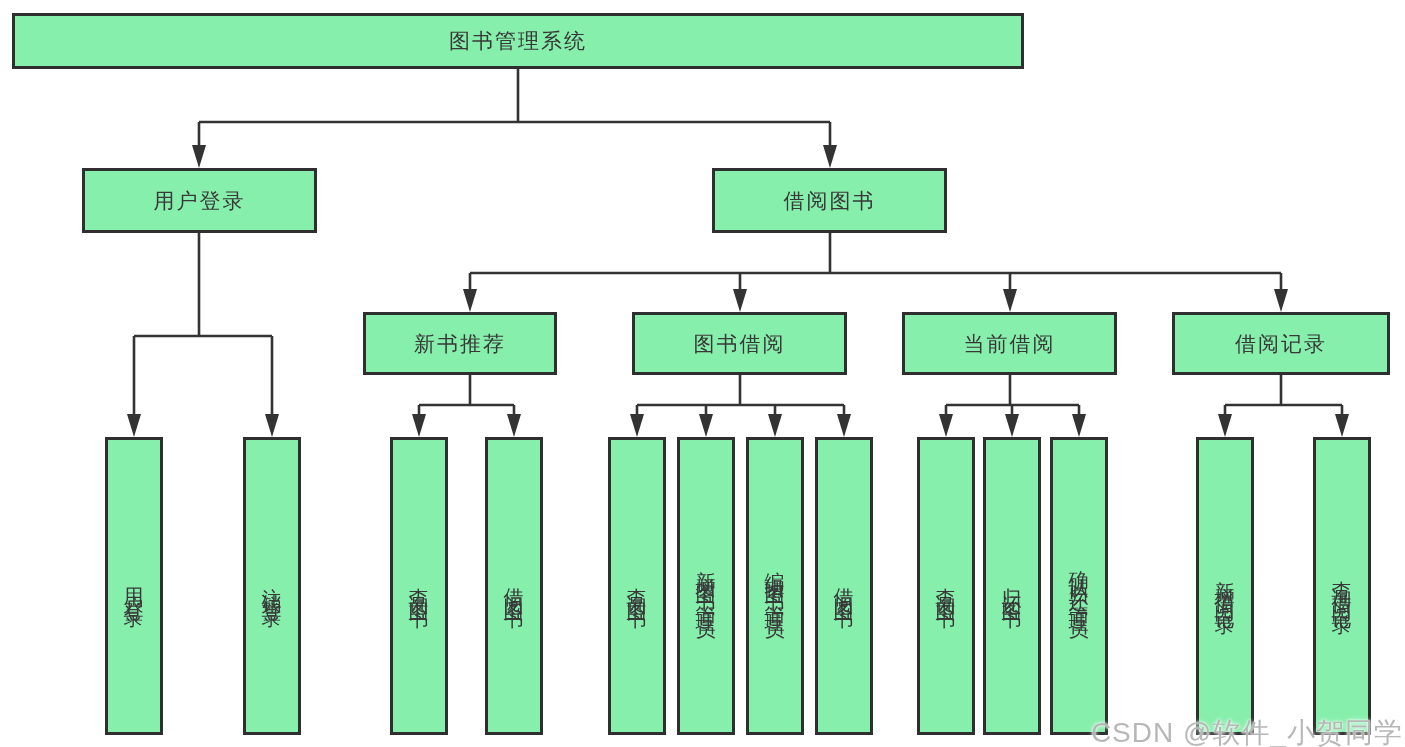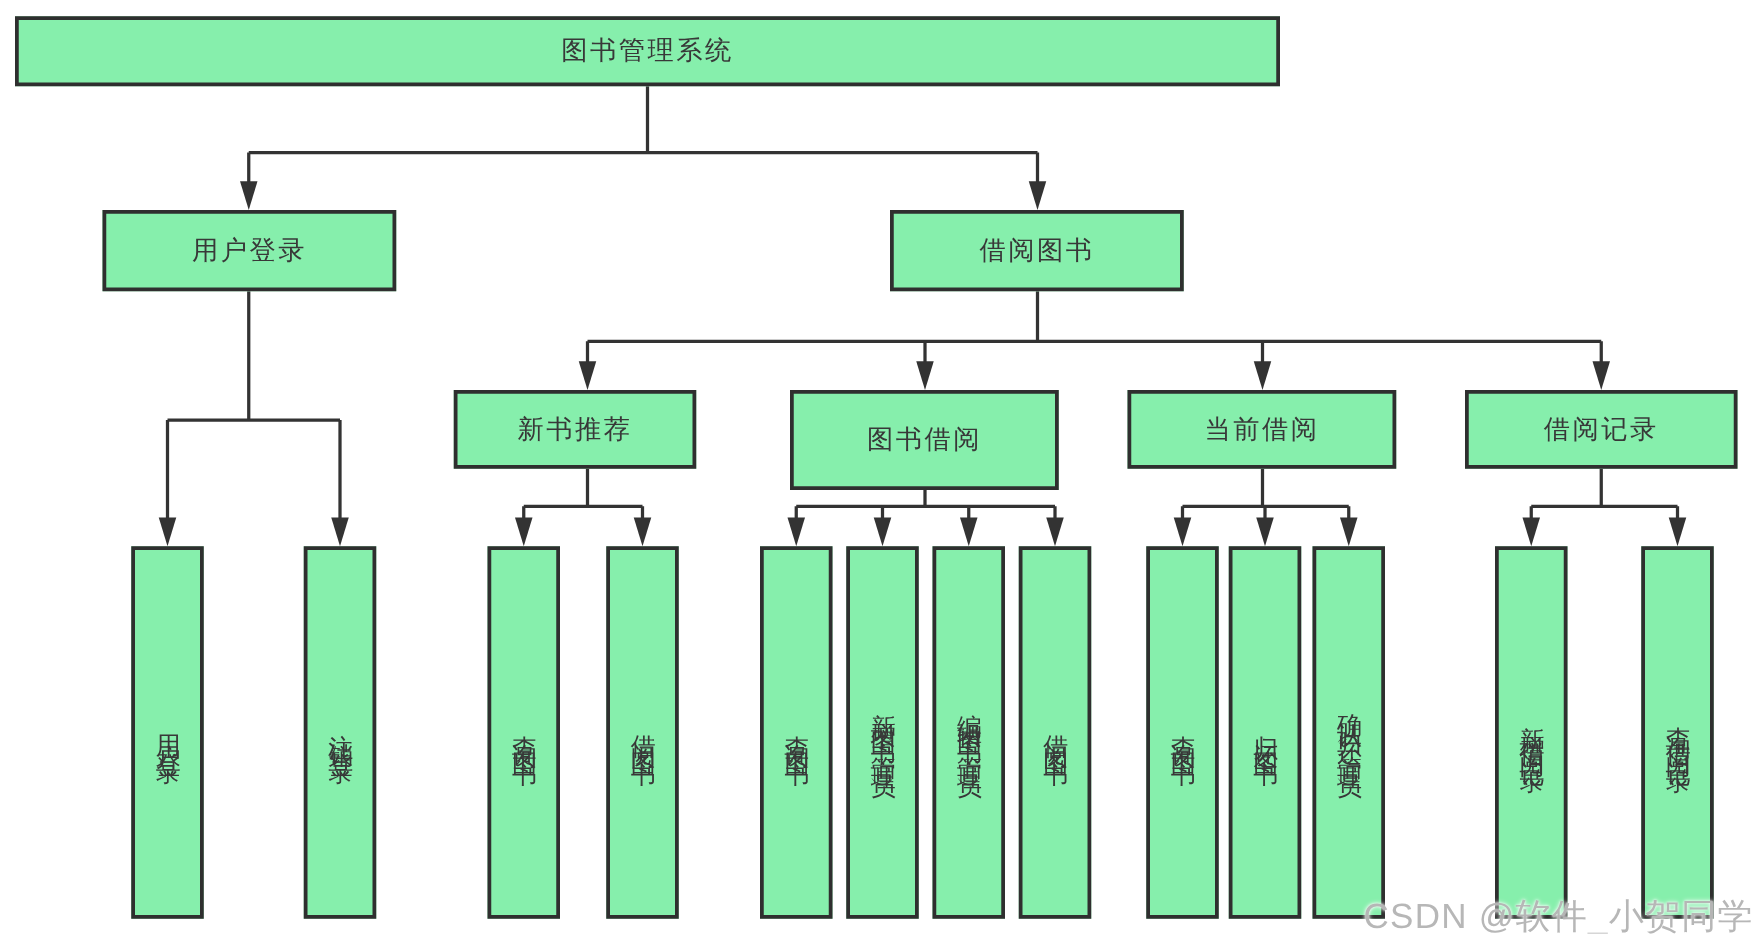--- a/index.html
+++ b/index.html
@@ -88,21 +88,21 @@
   <div class="node" style="left:82px;top:168px;width:235px;height:65px">
     <span class="lbl">用户登录</span>
   </div>
   <div class="node" style="left:712px;top:168px;width:235px;height:65px">
     <span class="lbl">借阅图书</span>
   </div>
 
   <div class="node" style="left:363px;top:312px;width:194px;height:63px">
     <span class="lbl">新书推荐</span>
   </div>
-  <div class="node" style="left:632px;top:312px;width:215px;height:80px">
+  <div class="node" style="left:632px;top:312px;width:215px;height:63px">
     <span class="lbl">图书借阅</span>
   </div>
   <div class="node" style="left:1172px;top:312px;width:218px;height:63px">
     <span class="lbl">借阅记录</span>
   </div>
   <div class="node" style="left:902px;top:312px;width:215px;height:63px">
     <span class="lbl">当前借阅</span>
   </div>
 
   <div class="node leaf" style="left:105px;top:437px;width:58px;height:298px">

